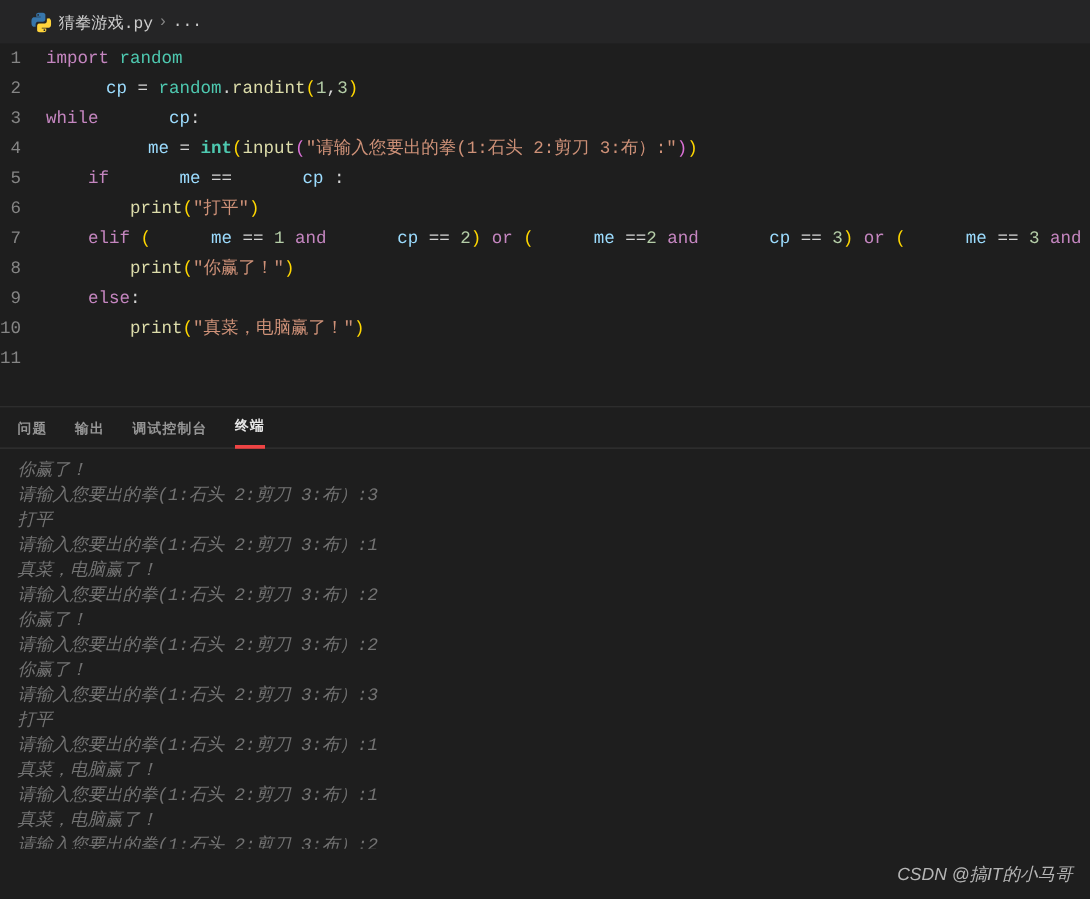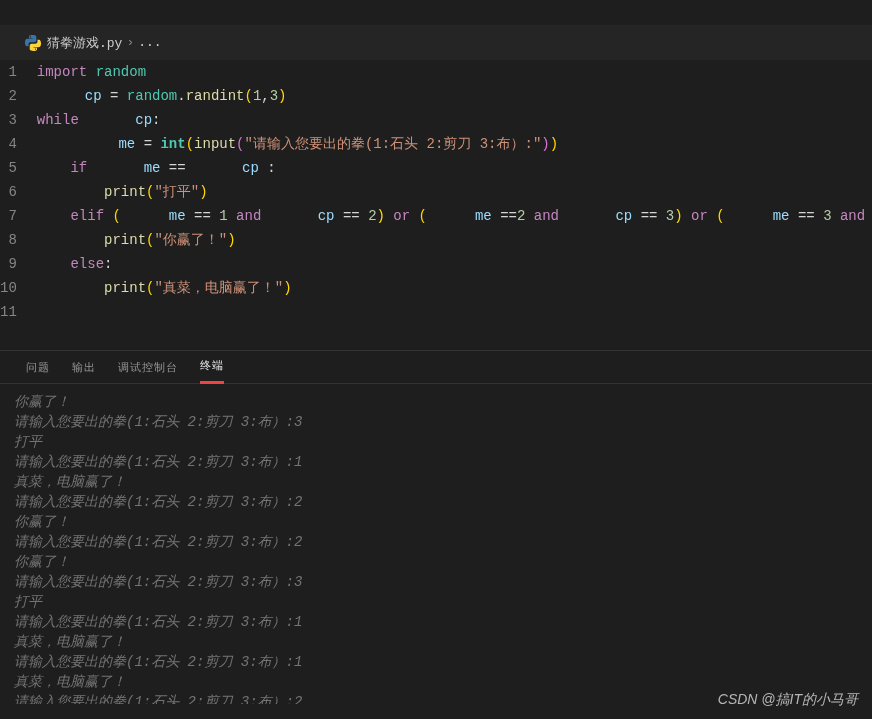--- a/index.html
+++ b/index.html
@@ -16,21 +16,20 @@
       overflow: hidden;
       font-size: 14px;
       position: relative;
     }
     .tab-bar {
       background: #252526;
       display: flex;
       align-items: center;
       height: 35px;
       padding-left: 10px;
-      margin-top: 25px;
     }
     .breadcrumb {
       display: flex;
       align-items: center;
       color: #cccccc;
       font-size: 13px;
       padding: 4px 15px;
     }
     .python-icon {
       width: 16px;
@@ -83,23 +82,24 @@
       background: #333;
     }
     .panel {
       background: #1e1e1e;
       height: 360px;
     }
     .panel-tabs {
       display: flex;
       height: 33px;
       align-items: center;
-      padding-left: 26px;
+      padding-left: 14px;
       gap: 22px;
       border-bottom: 1px solid #333;
+      font-weight: bold;
     }
     .panel-tab {
       font-size: 11px;
       color: #969696;
       cursor: pointer;
       padding: 8px 0;
       letter-spacing: 1px;
     }
     .panel-tab.active {
       color: #e7e7e7;

